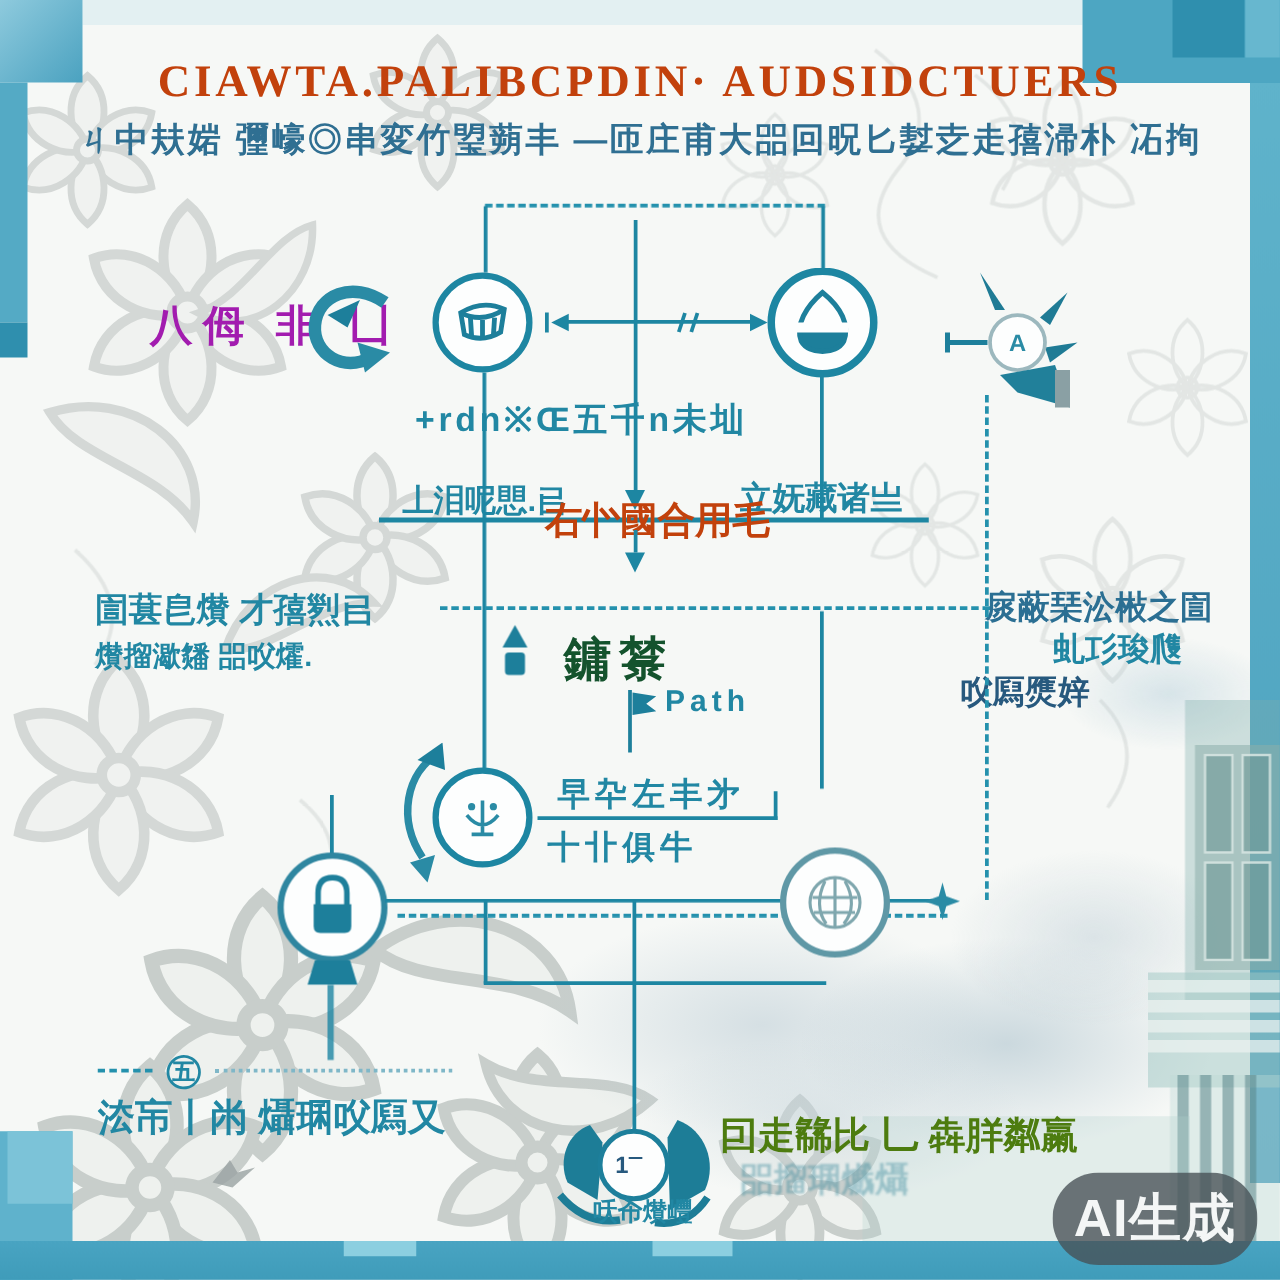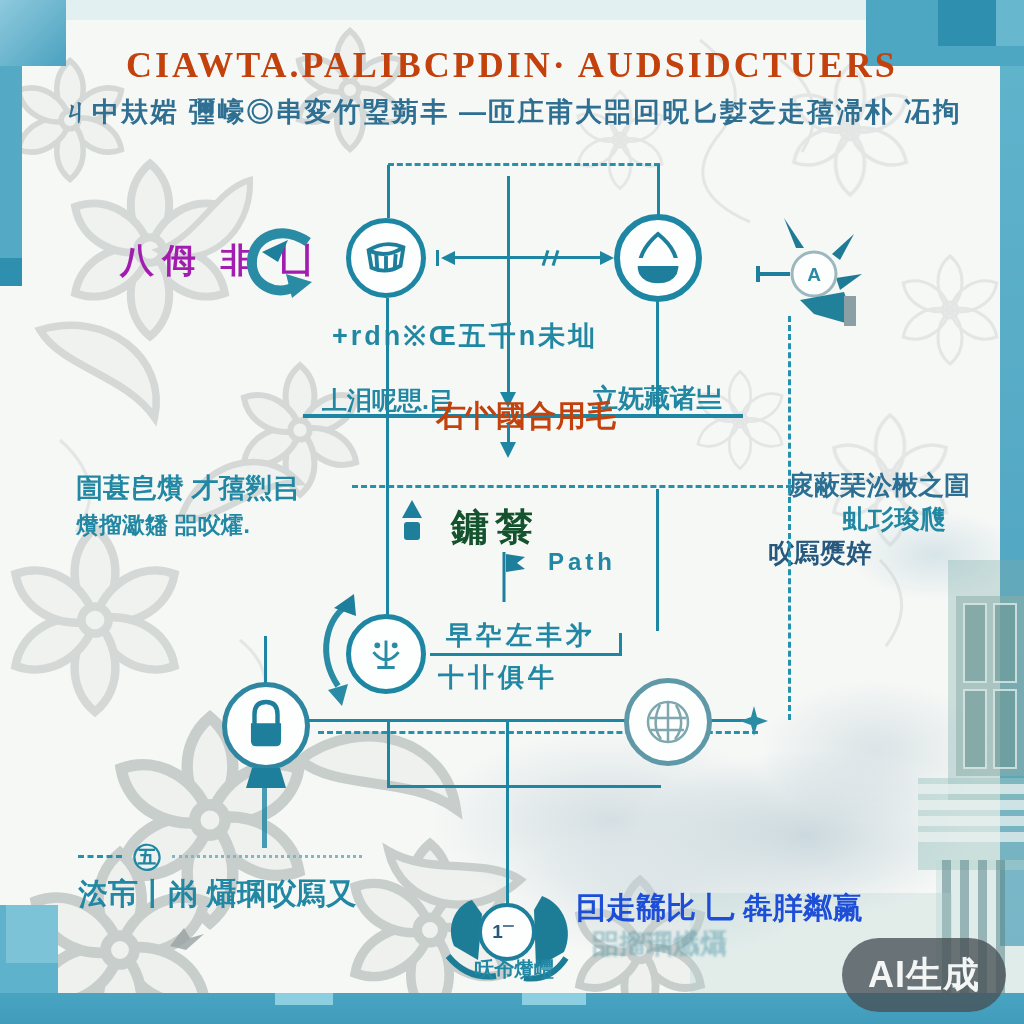--- a/index.html
+++ b/index.html
@@ -51,21 +51,21 @@
   .bld-bands{left:918px;top:778px;width:106px;height:92px;background:rgba(160,200,195,.5);
              display:flex;flex-direction:column;gap:6px;padding:6px 0;box-sizing:border-box;}
   .bld-bands i{display:block;height:10px;background:rgba(235,242,240,.75);}
   .bld-posts{left:936px;top:860px;width:88px;height:136px;display:flex;gap:9px;
              background:rgba(190,218,214,.4);padding:0 6px;box-sizing:border-box;}
   .bld-posts i{display:block;width:9px;height:100%;background:rgba(90,135,138,.55);}
   .bld-faint{left:690px;top:893px;width:262px;height:100px;background:rgba(175,208,206,.28);}
   
   .wm{left:842px;top:938px;width:164px;height:74px;border-radius:38px;
       background:rgba(70,80,84,.78);display:flex;align-items:center;justify-content:center;
-      color:#f4f6f6;font-size:36px;letter-spacing:1px;font-weight:bold;}
+      color:#f4f6f6;font-size:42px;letter-spacing:1px;font-weight:bold;}
   .stamp{filter:blur(1px);}
 </style>
 </head>
 <body>
 
 <svg class="abs" width="1024" height="1024" viewBox="0 0 1024 1024" style="left:0;top:0;">
   <defs>
     <g id="petal">
         <path d="M0,0 C15,-14 17,-40 0,-54 C-17,-40 -15,-14 0,0 Z"></path>
       </g>
@@ -225,21 +225,21 @@
 
 <svg class="abs" style="left:398px;top:500px;" width="28" height="48" viewBox="0 0 28 48">
   <path d="M14,0 L4,18 L24,18 Z" fill="#1d7f9b"></path>
   <rect x="6" y="22" width="16" height="18" rx="3" fill="#1d7f9b"></rect>
 </svg>
 <div class="abs lbl" style="left:451px;top:502px;font-size:38px;color:#14532d;letter-spacing:6px;">鏞㯟</div>
 <svg class="abs" style="left:500px;top:546px;" width="26" height="60" viewBox="0 0 26 60">
   <line x1="4" y1="6" x2="4" y2="56" stroke="#1d7f9b" stroke-width="3"></line>
   <path d="M6,8 L25,11 L17,17 L25,23 L6,26 Z" fill="#1d7f9b"></path>
 </svg>
-<div class="abs lbl" style="left:548px;top:548px;font-size:24px;letter-spacing:4px;">Path</div>
+<div class="abs lbl" style="left:532px;top:548px;font-size:24px;letter-spacing:4px;">Path</div>
 
 <div class="abs lbl" style="left:76px;top:470px;font-size:27px;">圁葚皀㸇 才㝆煭㠯</div>
 <div class="abs lbl" style="left:76px;top:510px;font-size:23px;">㸇㨨㵣㸋 㗊㕮㸌.</div>
 <div class="abs lbl" style="left:788px;top:468px;font-size:26px;color:#2b6f93;">扊蔽琹㳂㪔之圁</div>
 <div class="abs lbl" style="left:842px;top:502px;font-size:26px;">虬㣉㻐㸕</div>
 <div class="abs lbl" style="left:768px;top:536px;font-size:26px;color:#27597e;">㕮㕐㷳㛙</div>
 <div class="abs dash-v" style="left:788px;top:316px;height:404px;"></div>
 
 <svg class="abs" style="left:312px;top:594px;" width="86" height="118" viewBox="0 0 86 118">
   <path d="M40,8 C12,24 6,62 26,92" stroke="#2a8ba5" stroke-width="6" fill="none"></path>
@@ -302,18 +302,18 @@
 </svg>
 <div class="abs circle-node" style="left:478px;top:903px;width:58px;height:58px;border-width:4px;border-color:#1d7f9b;">
   <span class="lbl" style="font-size:19px;color:#27597e;">1㆒</span>
 </div>
 <div class="abs lbl" style="left:474px;top:956px;font-size:20px;">㕭㠳㸇㠦</div>
 
 <svg class="abs" style="left:166px;top:924px;" width="40" height="30" viewBox="0 0 40 30">
   <path d="M4,22 L18,4 L24,14 L38,10 L20,26 Z" fill="#9aa3a2" opacity="0.8"></path>
 </svg>
 
-<div class="abs lbl" style="left:576px;top:888px;font-size:30px;color:#1d4ed8;">囙走㣈比 乚 犇羘粼䊨</div>
+<div class="abs lbl" style="left:576px;top:888px;font-size:30px;color:#4d7c0f;">囙走㣈比 乚 犇羘粼䊨</div>
 <div class="abs lbl stamp" style="left:592px;top:926px;font-size:27px;color:rgba(45,130,150,.4);">㗊㨨㻒㸍㸎</div>
 
 <div class="abs wm">
   <span>AI生成</span>
 </div>
 
 </body></html>

